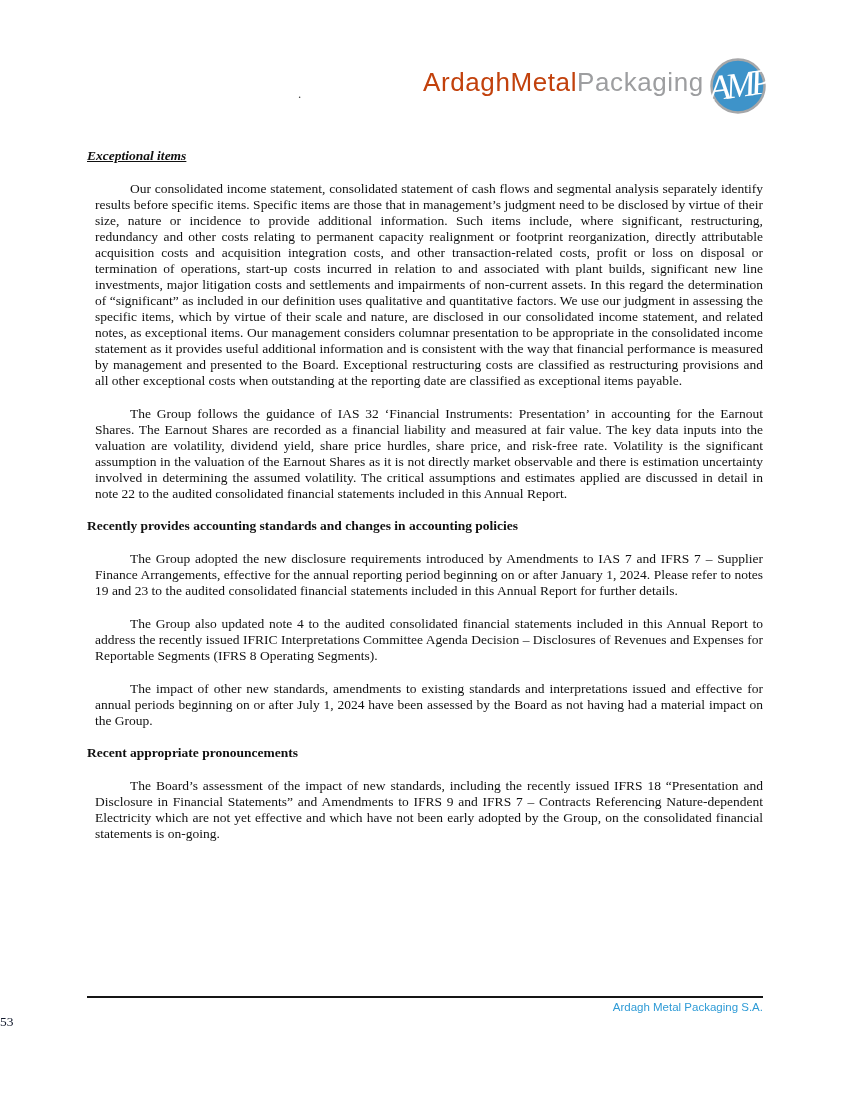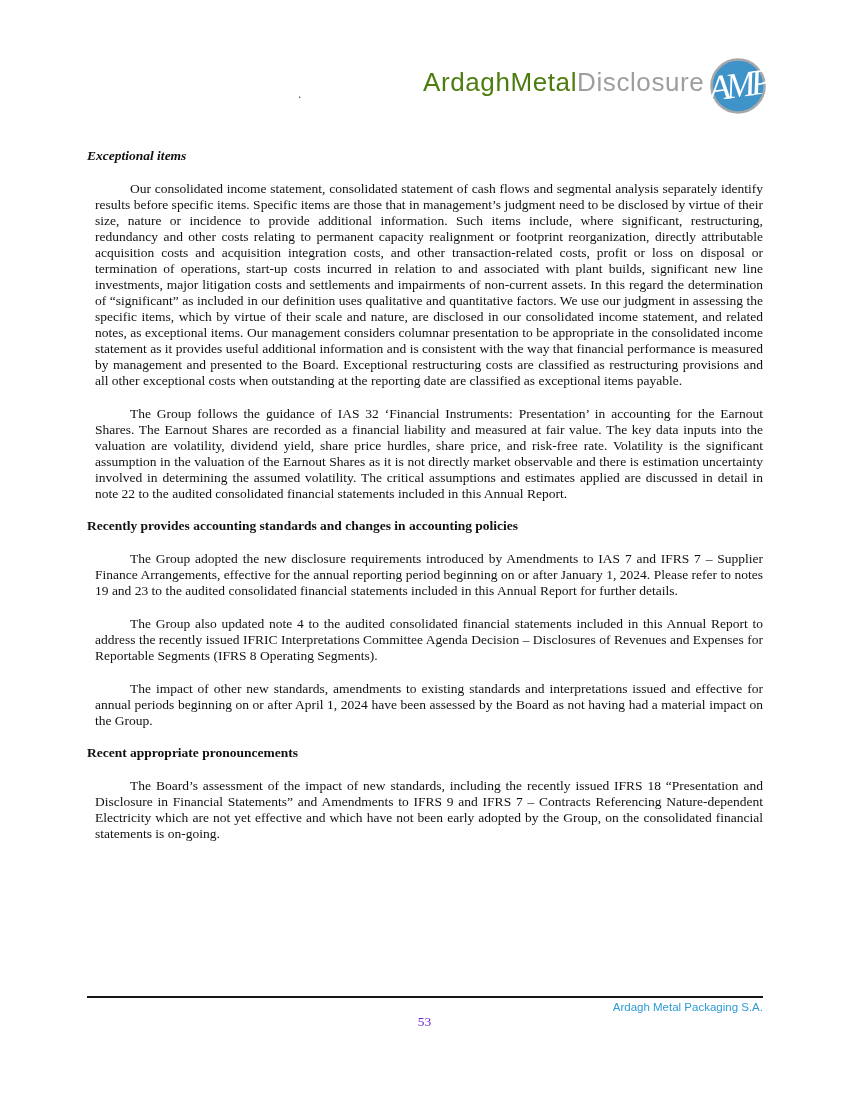--- a/index.html
+++ b/index.html
@@ -24,21 +24,21 @@
   }
   .logo-text {
     font-family: "Liberation Sans", "DejaVu Sans", sans-serif;
     font-weight: 300;
     font-size: 26px;
     letter-spacing: 0.6px;
     line-height: 1;
     white-space: nowrap;
     padding-bottom: 6px;
   }
-  .logo-primary { color: #4d7c0f; }
+  .logo-primary { color: #c2410c; }
   .logo-secondary { color: #9d9ea0; }
   .logo-badge { display: block; }
 
   .stray-dot {
     position: absolute;
     left: 298px;
     top: 86px;
     font-size: 13px;
     color: #444444;
   }
@@ -51,21 +51,21 @@
     width: 676px;
     font-size: 13.5px;
     line-height: 16px;
   }
   .sec-heading {
     font-size: 13.5px;
     font-weight: bold;
     margin: 16px 0 0 0;
   }
   .sec-heading.italic { font-style: italic; }
-  .sec-heading.first { margin-top: 0; }
+  .sec-heading.first { margin-top: 0; text-decoration: underline; }
   .content p {
     margin: 17px 0 0 8px;
     text-align: justify;
     text-indent: 35px;
   }
 
   
   .footer-rule {
     position: absolute;
     left: 87px;
@@ -79,53 +79,53 @@
     top: 1001px;
     font-family: "Liberation Sans", "DejaVu Sans", sans-serif;
     font-size: 11.5px;
     color: #2f9bd6;
   }
   .page-number {
     position: absolute;
     left: 0;
     top: 1014px;
     width: 100%;
-    text-align: center;
+    text-align: left;
     font-size: 13.5px;
-    color: #6d28d9;
+    color: #0f172a;
   }
 </style>
 </head>
 <body>
 
 <div class="page">
 
   <div class="logo-wrap">
     <div class="logo-text">
-      <span class="logo-primary">ArdaghMetal</span><span class="logo-secondary">Disclosure</span>
+      <span class="logo-primary">ArdaghMetal</span><span class="logo-secondary">Packaging</span>
     </div>
     <svg class="logo-badge" width="62" height="66" viewBox="0 0 62 66">
       <circle cx="31" cy="34" r="26.5" fill="#3e93c9" stroke="#a6a7a9" stroke-width="2.5"></circle>
       <text x="31" y="45" text-anchor="middle" font-family="Liberation Serif, DejaVu Serif, serif" font-style="italic" font-size="36" fill="#ffffff" letter-spacing="-5" transform="rotate(-8 31 34)">AMP</text>
     </svg>
   </div>
 
   <span class="stray-dot">.</span>
 
   <div class="content">
 
     <div class="sec-heading italic first">Exceptional items</div>
     <p>Our consolidated income statement, consolidated statement of cash flows and segmental analysis separately identify results before specific items. Specific items are those that in management’s judgment need to be disclosed by virtue of their size, nature or incidence to provide additional information. Such items include, where significant, restructuring, redundancy and other costs relating to permanent capacity realignment or footprint reorganization, directly attributable acquisition costs and acquisition integration costs, and other transaction-related costs, profit or loss on disposal or termination of operations, start-up costs incurred in relation to and associated with plant builds, significant new line investments, major litigation costs and settlements and impairments of non-current assets. In this regard the determination of “significant” as included in our definition uses qualitative and quantitative factors. We use our judgment in assessing the specific items, which by virtue of their scale and nature, are disclosed in our consolidated income statement, and related notes, as exceptional items. Our management considers columnar presentation to be appropriate in the consolidated income statement as it provides useful additional information and is consistent with the way that financial performance is measured by management and presented to the Board. Exceptional restructuring costs are classified as restructuring provisions and all other exceptional costs when outstanding at the reporting date are classified as exceptional items payable.</p>
 
     <p>The Group follows the guidance of IAS 32 ‘Financial Instruments: Presentation’ in accounting for the Earnout Shares. The Earnout Shares are recorded as a financial liability and measured at fair value. The key data inputs into the valuation are volatility, dividend yield, share price hurdles, share price, and risk-free rate. Volatility is the significant assumption in the valuation of the Earnout Shares as it is not directly market observable and there is estimation uncertainty involved in determining the assumed volatility. The critical assumptions and estimates applied are discussed in detail in note 22 to the audited consolidated financial statements included in this Annual Report.</p>
 
     <div class="sec-heading">Recently provides accounting standards and changes in accounting policies</div>
     <p>The Group adopted the new disclosure requirements introduced by Amendments to IAS 7 and IFRS 7 – Supplier Finance Arrangements, effective for the annual reporting period beginning on or after January 1, 2024. Please refer to notes 19 and 23 to the audited consolidated financial statements included in this Annual Report for further details.</p>
     <p>The Group also updated note 4 to the audited consolidated financial statements included in this Annual Report to address the recently issued IFRIC Interpretations Committee Agenda Decision – Disclosures of Revenues and Expenses for Reportable Segments (IFRS 8 Operating Segments).</p>
-    <p>The impact of other new standards, amendments to existing standards and interpretations issued and effective for annual periods beginning on or after April 1, 2024 have been assessed by the Board as not having had a material impact on the Group.</p>
+    <p>The impact of other new standards, amendments to existing standards and interpretations issued and effective for annual periods beginning on or after July 1, 2024 have been assessed by the Board as not having had a material impact on the Group.</p>
 
     <div class="sec-heading">Recent appropriate pronouncements</div>
     <p>The Board’s assessment of the impact of new standards, including the recently issued IFRS 18 “Presentation and Disclosure in Financial Statements” and Amendments to IFRS 9 and IFRS 7 – Contracts Referencing Nature-dependent Electricity which are not yet effective and which have not been early adopted by the Group, on the consolidated financial statements is on-going.</p>
 
   </div>
 
   <div class="footer-rule"></div>
   <div class="footer-company">Ardagh Metal Packaging S.A.</div>
   <div class="page-number">53</div>
 

